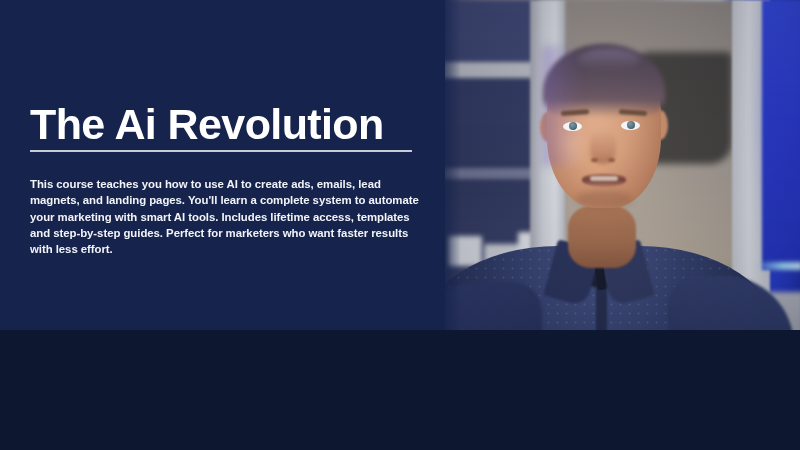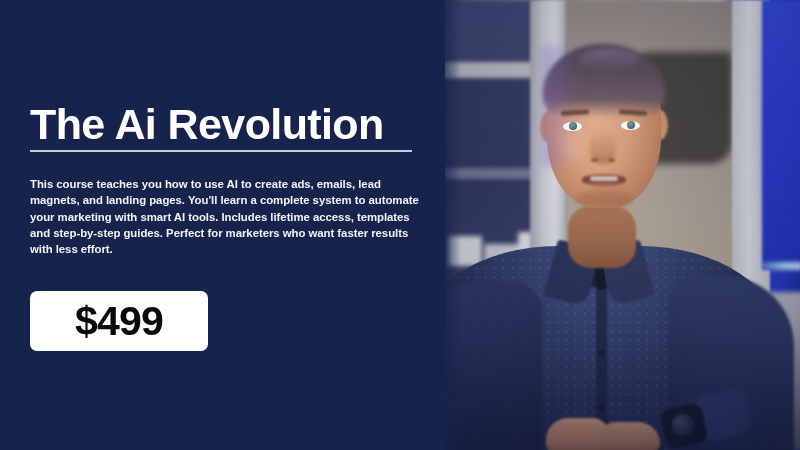--- a/index.html
+++ b/index.html
@@ -7,21 +7,21 @@
     padding: 0;
     background: #0d1730;
   }
   body {
     font-family: "Liberation Sans", sans-serif;
   }
 
   .slide {
     position: relative;
     width: 800px;
-    height: 450px;
+    height: 330px;
     overflow: hidden;
     background: #16234c;
   }
 
   
   .left-panel {
     position: absolute;
     left: 0;
     top: 0;
     width: 445px;
@@ -683,17 +683,14 @@
   </div>
 
   <div class="left-panel"></div>
   <div class="panel-fade"></div>
 
   <h1 class="headline">The Ai Revolution</h1>
   <div class="headline-rule"></div>
 
   <p class="body-copy">This course teaches you how to use AI to create ads, emails, lead magnets, and landing pages. You'll learn a complete system to automate your marketing with smart AI tools. Includes lifetime access, templates and step-by-step guides. Perfect for marketers who want faster results with less effort.</p>
 
-  <div class="price-badge">
-    <span class="price-text">$499</span>
-  </div>
 
 </div>
 
 </body></html>

